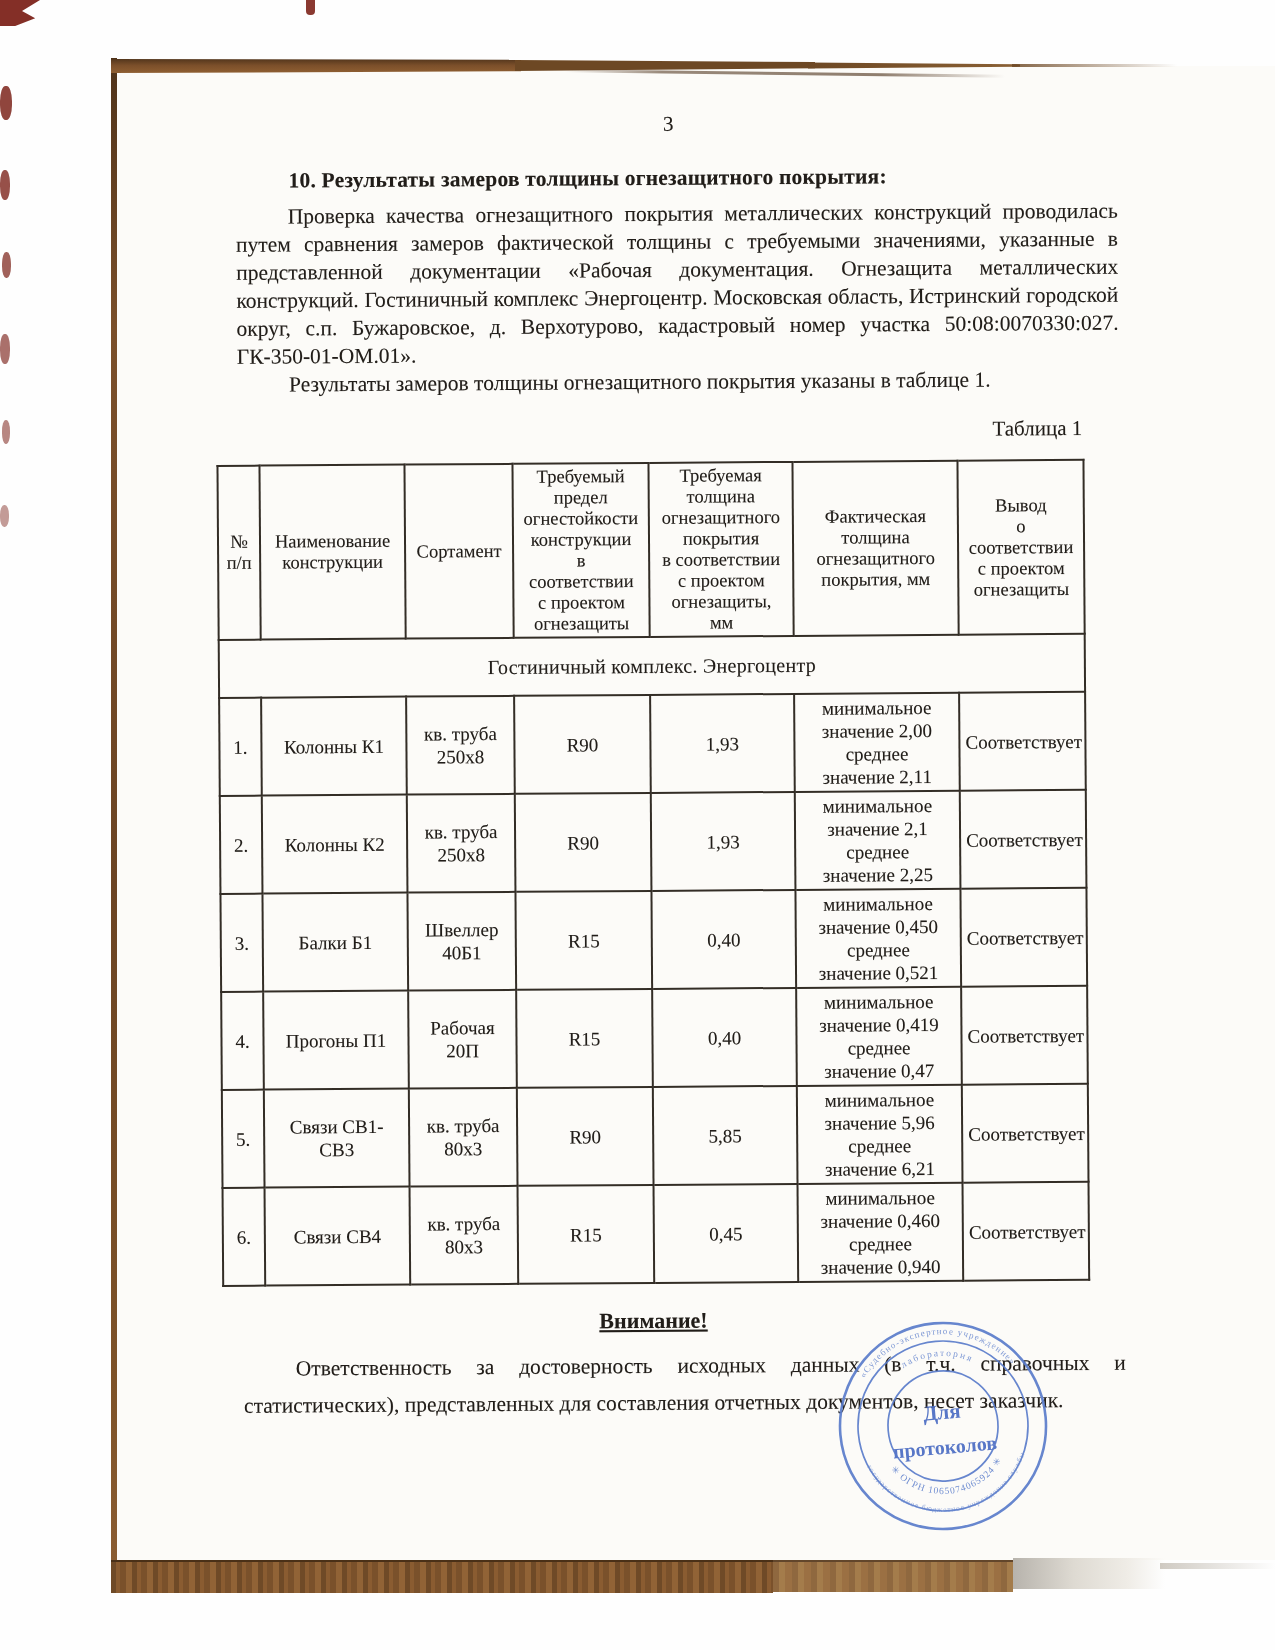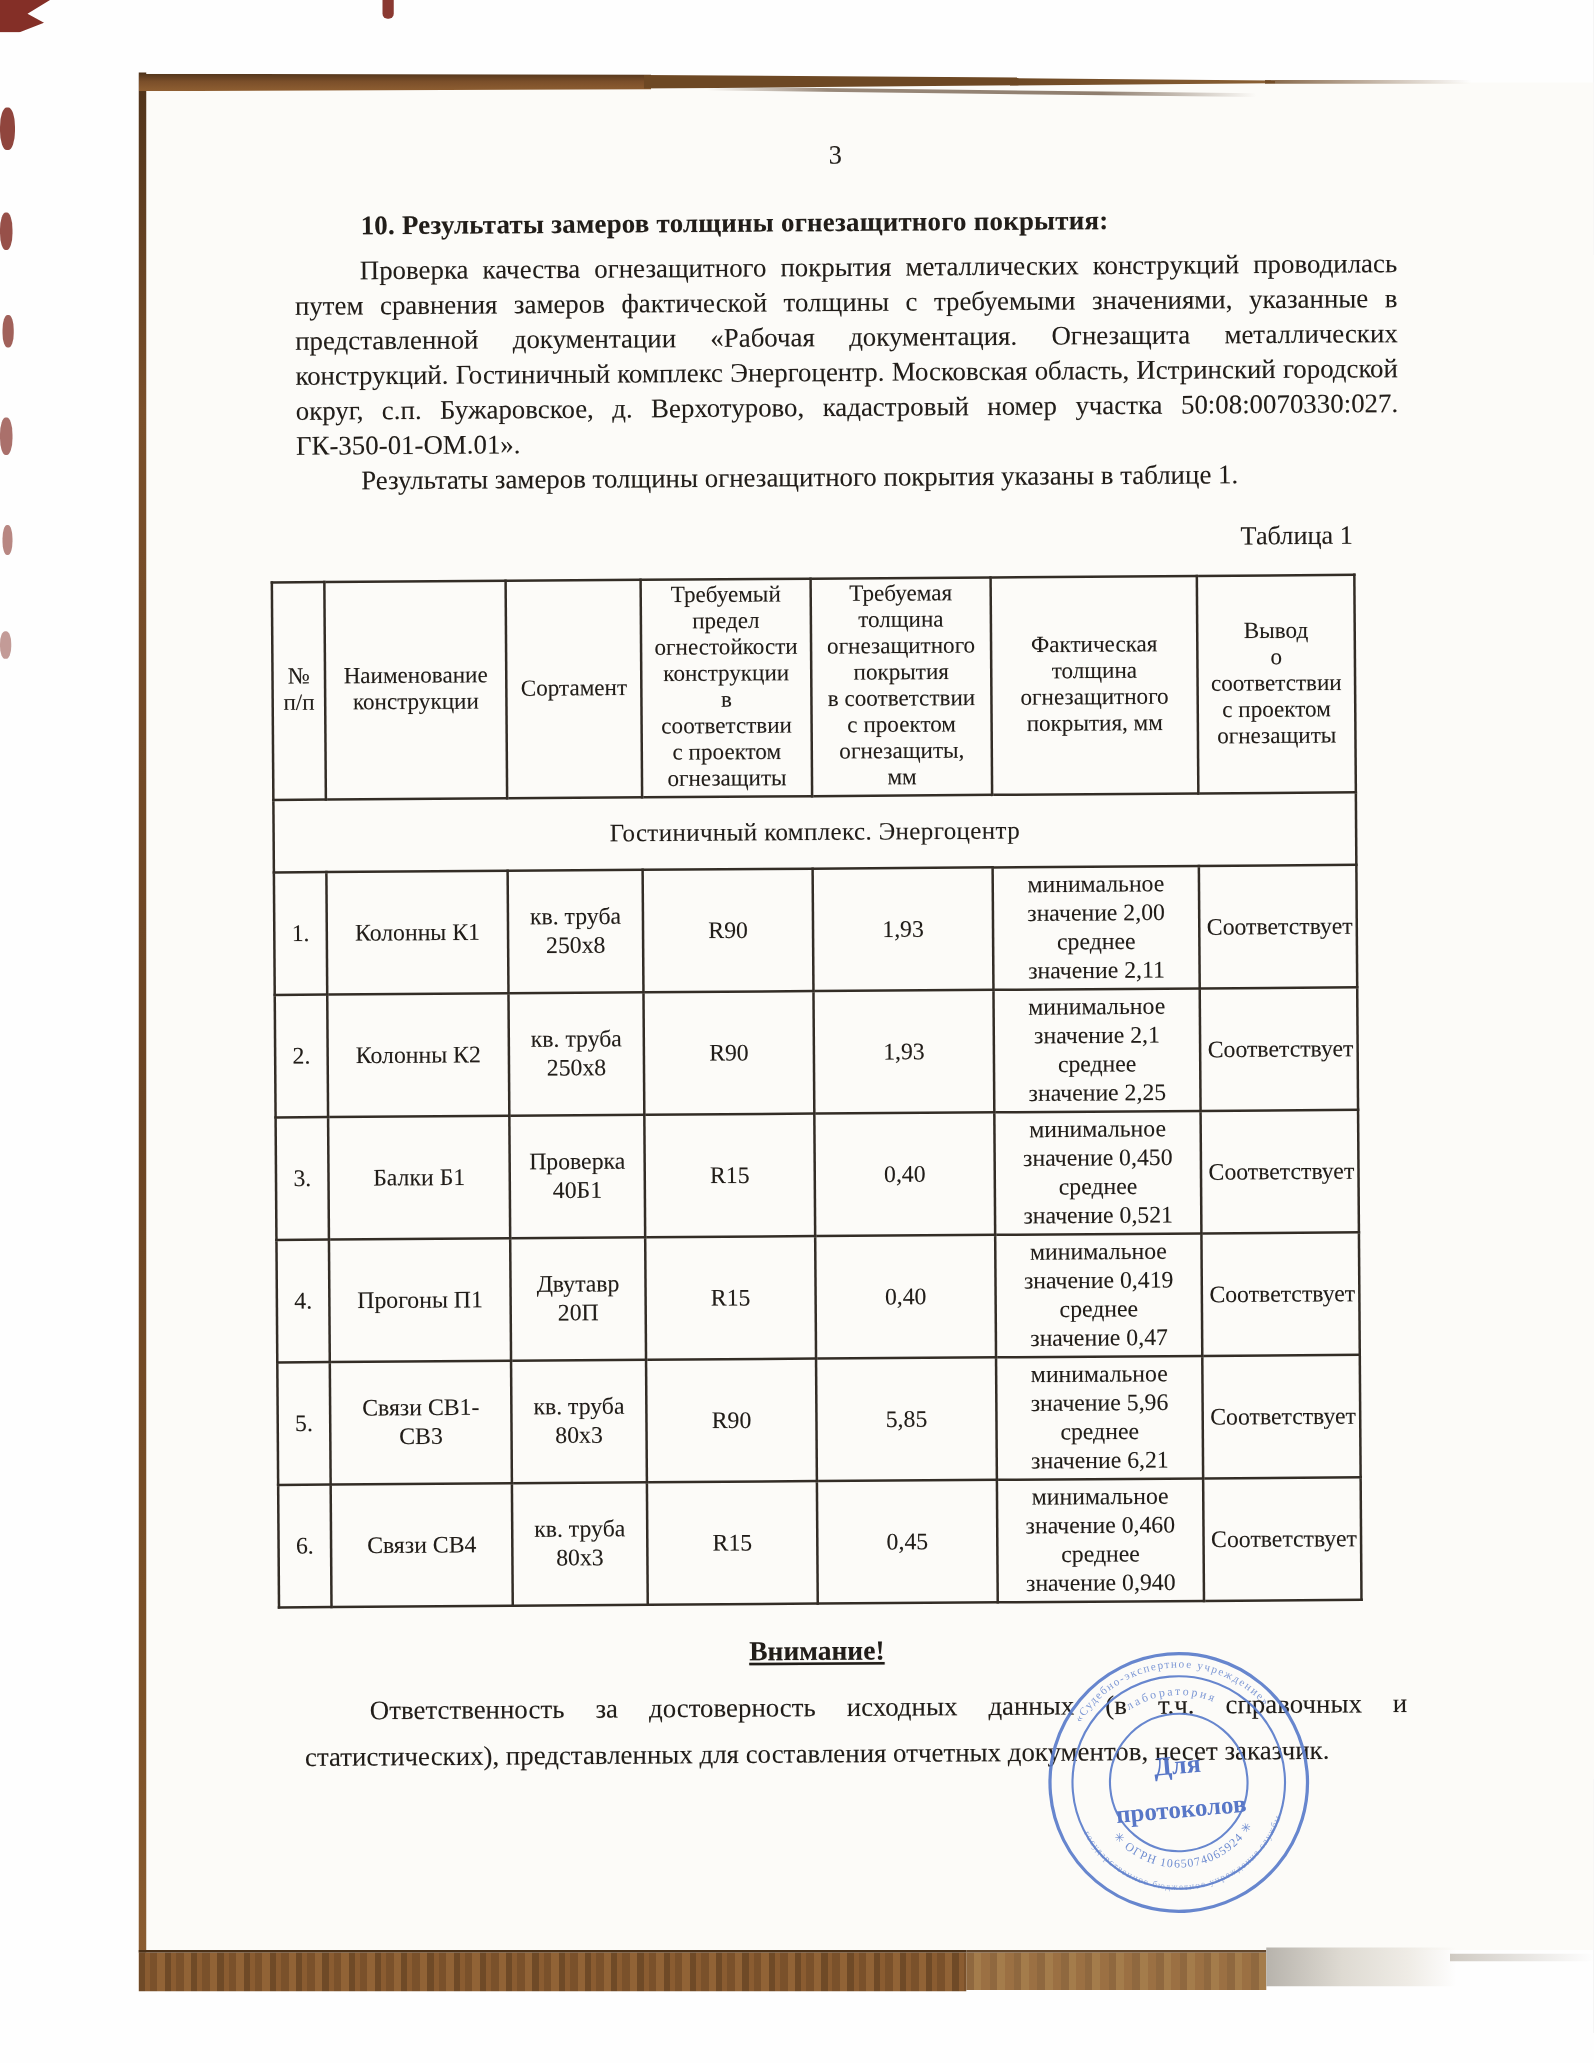--- a/index.html
+++ b/index.html
@@ -171,36 +171,36 @@
             <div style="white-space:pre-line">минимальное
 значение 2,1</div>
             <div style="white-space:pre-line">среднее
 значение 2,25</div>
           </td>
           <td class="cell">Соответствует</td>
         </tr>
         <tr class="drow">
           <td class="cell">3.</td>
           <td class="cell namec pre">Балки Б1</td>
-          <td class="cell pre">Проверка
+          <td class="cell pre">Швеллер
 40Б1</td>
           <td class="cell">R15</td>
           <td class="cell">0,40</td>
           <td class="cell">
             <div style="white-space:pre-line">минимальное
 значение 0,450</div>
             <div style="white-space:pre-line">среднее
 значение 0,521</div>
           </td>
           <td class="cell">Соответствует</td>
         </tr>
         <tr class="drow">
           <td class="cell">4.</td>
           <td class="cell namec pre">Прогоны П1</td>
-          <td class="cell pre">Двутавр
+          <td class="cell pre">Рабочая
 20П</td>
           <td class="cell">R15</td>
           <td class="cell">0,40</td>
           <td class="cell">
             <div style="white-space:pre-line">минимальное
 значение 0,419</div>
             <div style="white-space:pre-line">среднее
 значение 0,47</div>
           </td>
           <td class="cell">Соответствует</td>

